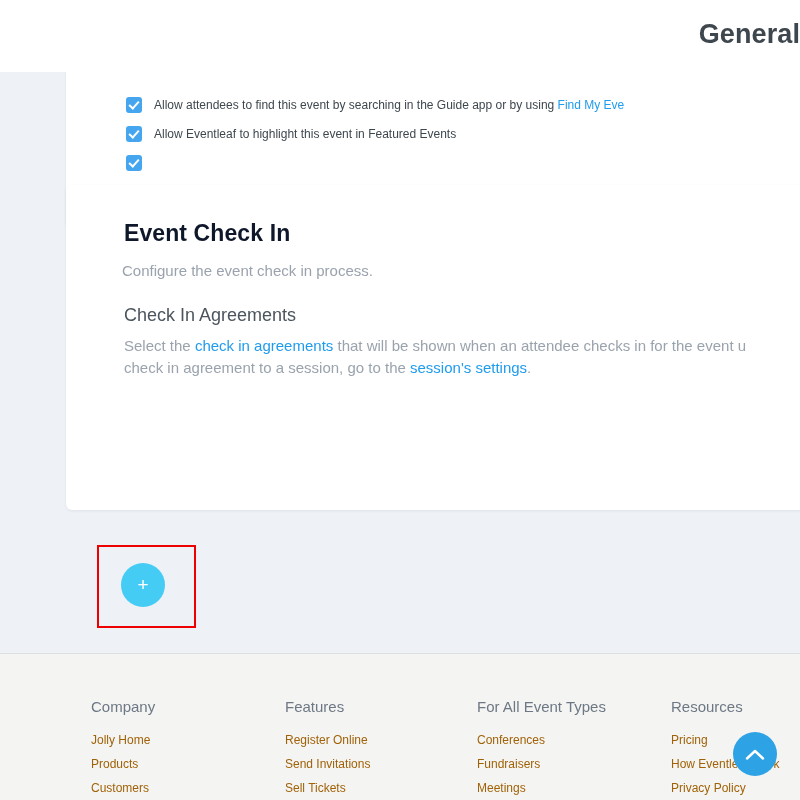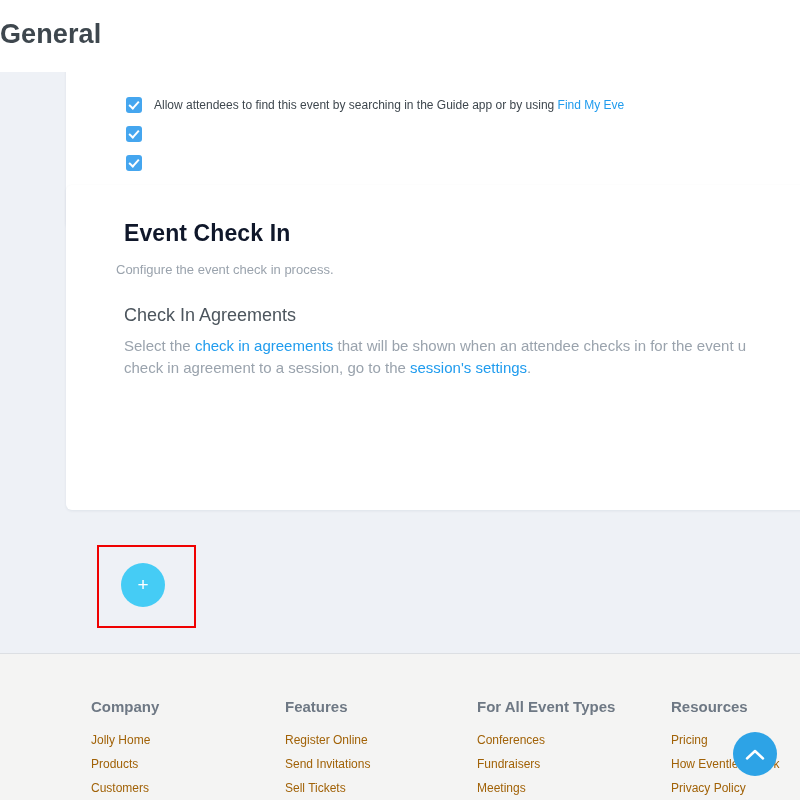--- a/index.html
+++ b/index.html
@@ -26,21 +26,21 @@
 
   
   .topbar {
     position: absolute;
     top: 0; left: 0;
     width: 800px;
     height: 72px;
     background: #ffffff;
     display: flex;
     align-items: center;
-    justify-content: flex-start;
+    justify-content: flex-end;
   }
   .page-title {
     font-size: 27px;
     font-weight: bold;
     color: #3e474e;
     letter-spacing: .1px;
     line-height: 1;
     padding-bottom: 4px;
   }
 
@@ -128,22 +128,22 @@
   .sec-title {
     position: absolute;
     left: 58px; top: 35px;
     font-size: 23px;
     font-weight: bold;
     color: #0f172a;
     letter-spacing: .1px;
   }
   .sec-sub {
     position: absolute;
-    left: 50px; top: 77px;
-    font-size: 13px;
+    left: 56px; top: 77px;
+    font-size: 15px;
     color: #9aa3ad;
   }
   .sub-title {
     position: absolute;
     left: 58px; top: 120px;
     font-size: 18px;
     color: #4c555d;
   }
   .sub-desc {
     position: absolute;
@@ -199,21 +199,21 @@
     width: 800px;
     height: 103px;
   }
   .fcol { position: absolute; top: 0; }
   .fcol:nth-child(1) { left: 91px; }
   .fcol:nth-child(2) { left: 285px; }
   .fcol:nth-child(3) { left: 477px; }
   .fcol:nth-child(4) { left: 671px; }
   .fcol h4 {
     font-size: 15px;
-    font-weight: bold;
+    font-weight: normal;
     color: #6e7884;
     margin-bottom: 18px;
     white-space: nowrap;
   }
   .fcol a {
     display: block;
     font-size: 12px;
     color: #a16207;
     text-decoration: none;
     margin-bottom: 10px;
@@ -251,20 +251,21 @@
     <div class="card card-visibility">
       <div class="checkbox-list">
 
         <div class="check-row">
           <span class="cb"></span>
           <span class="check-label"><span>Allow attendees to find this event by searching in the Guide app or by using </span><span class="lnk">Find My Eve</span></span>
         </div>
 
         <div class="check-row">
           <span class="cb"></span>
+          <span class="check-label"><span>Allow Eventleaf to highlight this event in Featured Events</span></span>
         </div>
 
         <div class="check-row">
           <span class="cb"></span>
         </div>
 
       </div>
     </div>
 
     <div class="card card-checkin">

